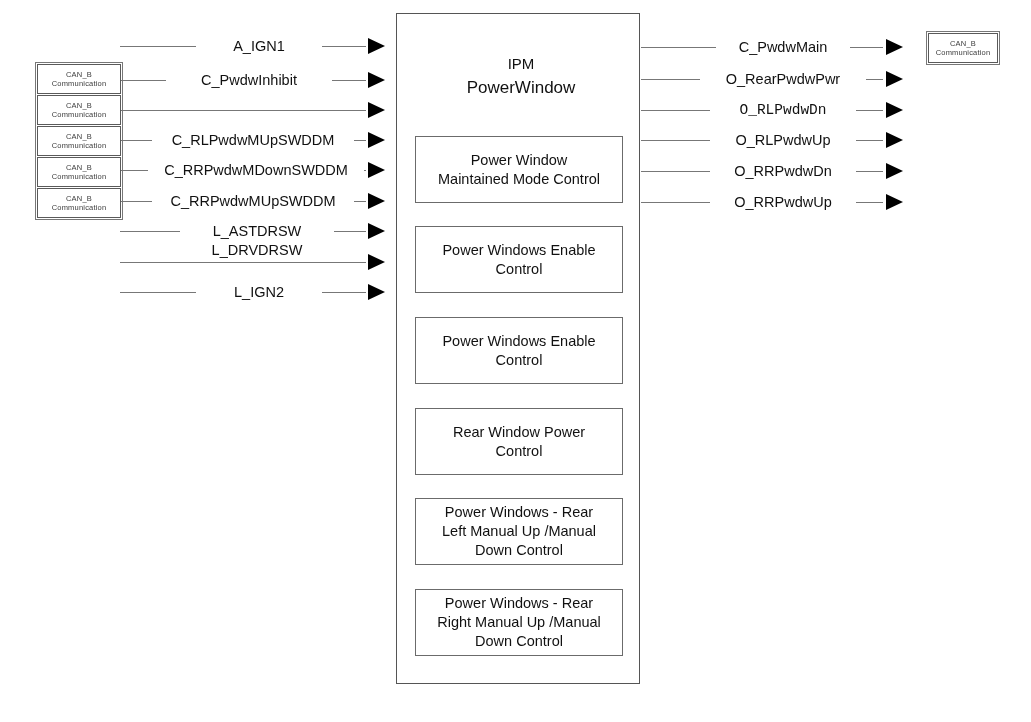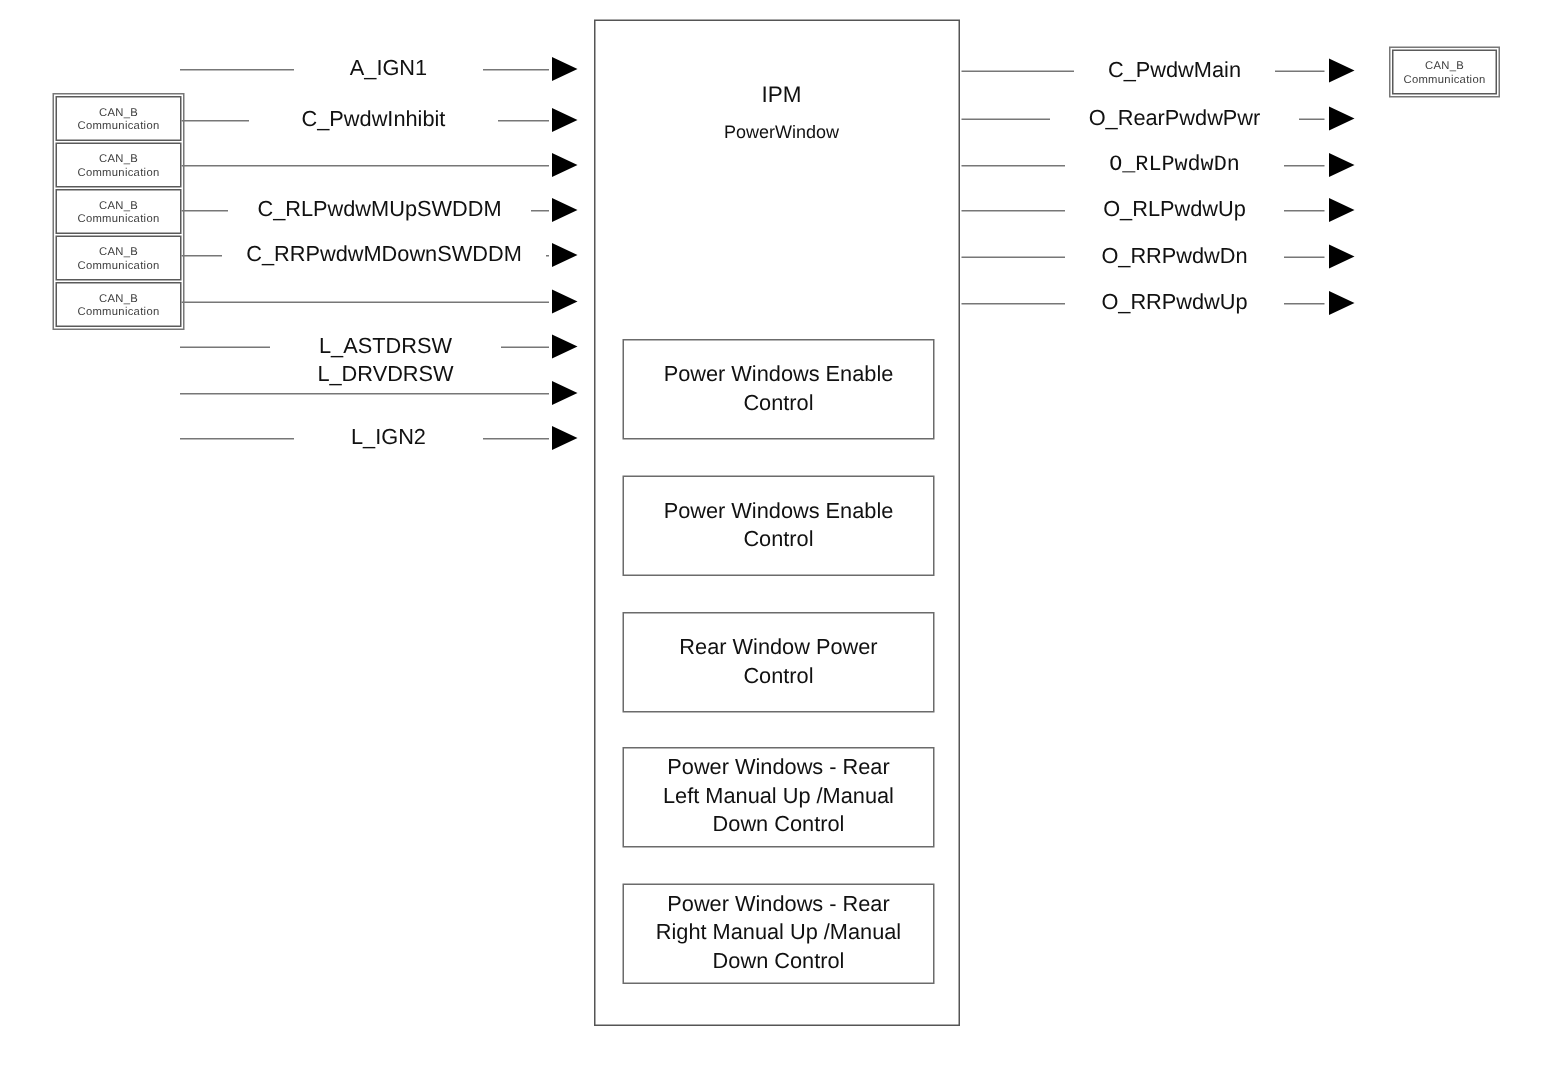--- a/index.html
+++ b/index.html
@@ -134,39 +134,44 @@
 
   <div class="sig-line" style="left:121px; top:140px; width:245px;"></div>
   <div class="sig-label" style="left:152px; top:132px; width:196px;">C_RLPwdwMUpSWDDM</div>
   <div class="arrow-head" style="left:368px; top:132px;"></div>
 
   <div class="sig-line" style="left:121px; top:170px; width:245px;"></div>
   <div class="sig-label" style="left:148px; top:162px; width:210px;">C_RRPwdwMDownSWDDM</div>
   <div class="arrow-head" style="left:368px; top:162px;"></div>
 
   <div class="sig-line" style="left:121px; top:201px; width:245px;"></div>
+  <div class="sig-label" style="left:152px; top:193px; width:196px;">C_RRPwdwMUpSWDDM</div>
   <div class="arrow-head" style="left:368px; top:193px;"></div>
 
   <div class="sig-line" style="left:120px; top:231px; width:246px;"></div>
   <div class="sig-label" style="left:180px; top:223px; width:148px;">L_ASTDRSW</div>
   <div class="arrow-head" style="left:368px; top:223px;"></div>
 
   <div class="sig-line" style="left:120px; top:262px; width:246px;"></div>
   <div class="sig-label" style="left:180px; top:242px; width:148px;">L_DRVDRSW</div>
   <div class="arrow-head" style="left:368px; top:254px;"></div>
 
   <div class="sig-line" style="left:120px; top:292px; width:246px;"></div>
   <div class="sig-label" style="left:196px; top:284px; width:120px;">L_IGN2</div>
   <div class="arrow-head" style="left:368px; top:284px;"></div>
 
   <div class="ipm-box" style="left:396px; top:13px; width:244px; height:671px;"></div>
 
   <div class="sig-label" style="left:456px; top:56px; width:124px; font-size:15px; background:transparent;">IPM</div>
-  <div class="sig-label" style="left:446px; top:80px; width:144px; font-size:12px; background:transparent;">PowerWindow</div>
-
+  <div class="sig-label" style="left:446px; top:80px; width:144px; font-size:17px; background:transparent;">PowerWindow</div>
+
+  <div class="inner-box" style="left:415px; top:136px; width:208px; height:67px;">
+    <span class="inner-label">Power Window
+Maintained Mode Control</span>
+  </div>
 
   <div class="inner-box" style="left:415px; top:226px; width:208px; height:67px;">
     <span class="inner-label">Power Windows Enable
 Control</span>
   </div>
 
   <div class="inner-box" style="left:415px; top:317px; width:208px; height:67px;">
     <span class="inner-label">Power Windows Enable
 Control</span>
   </div>

